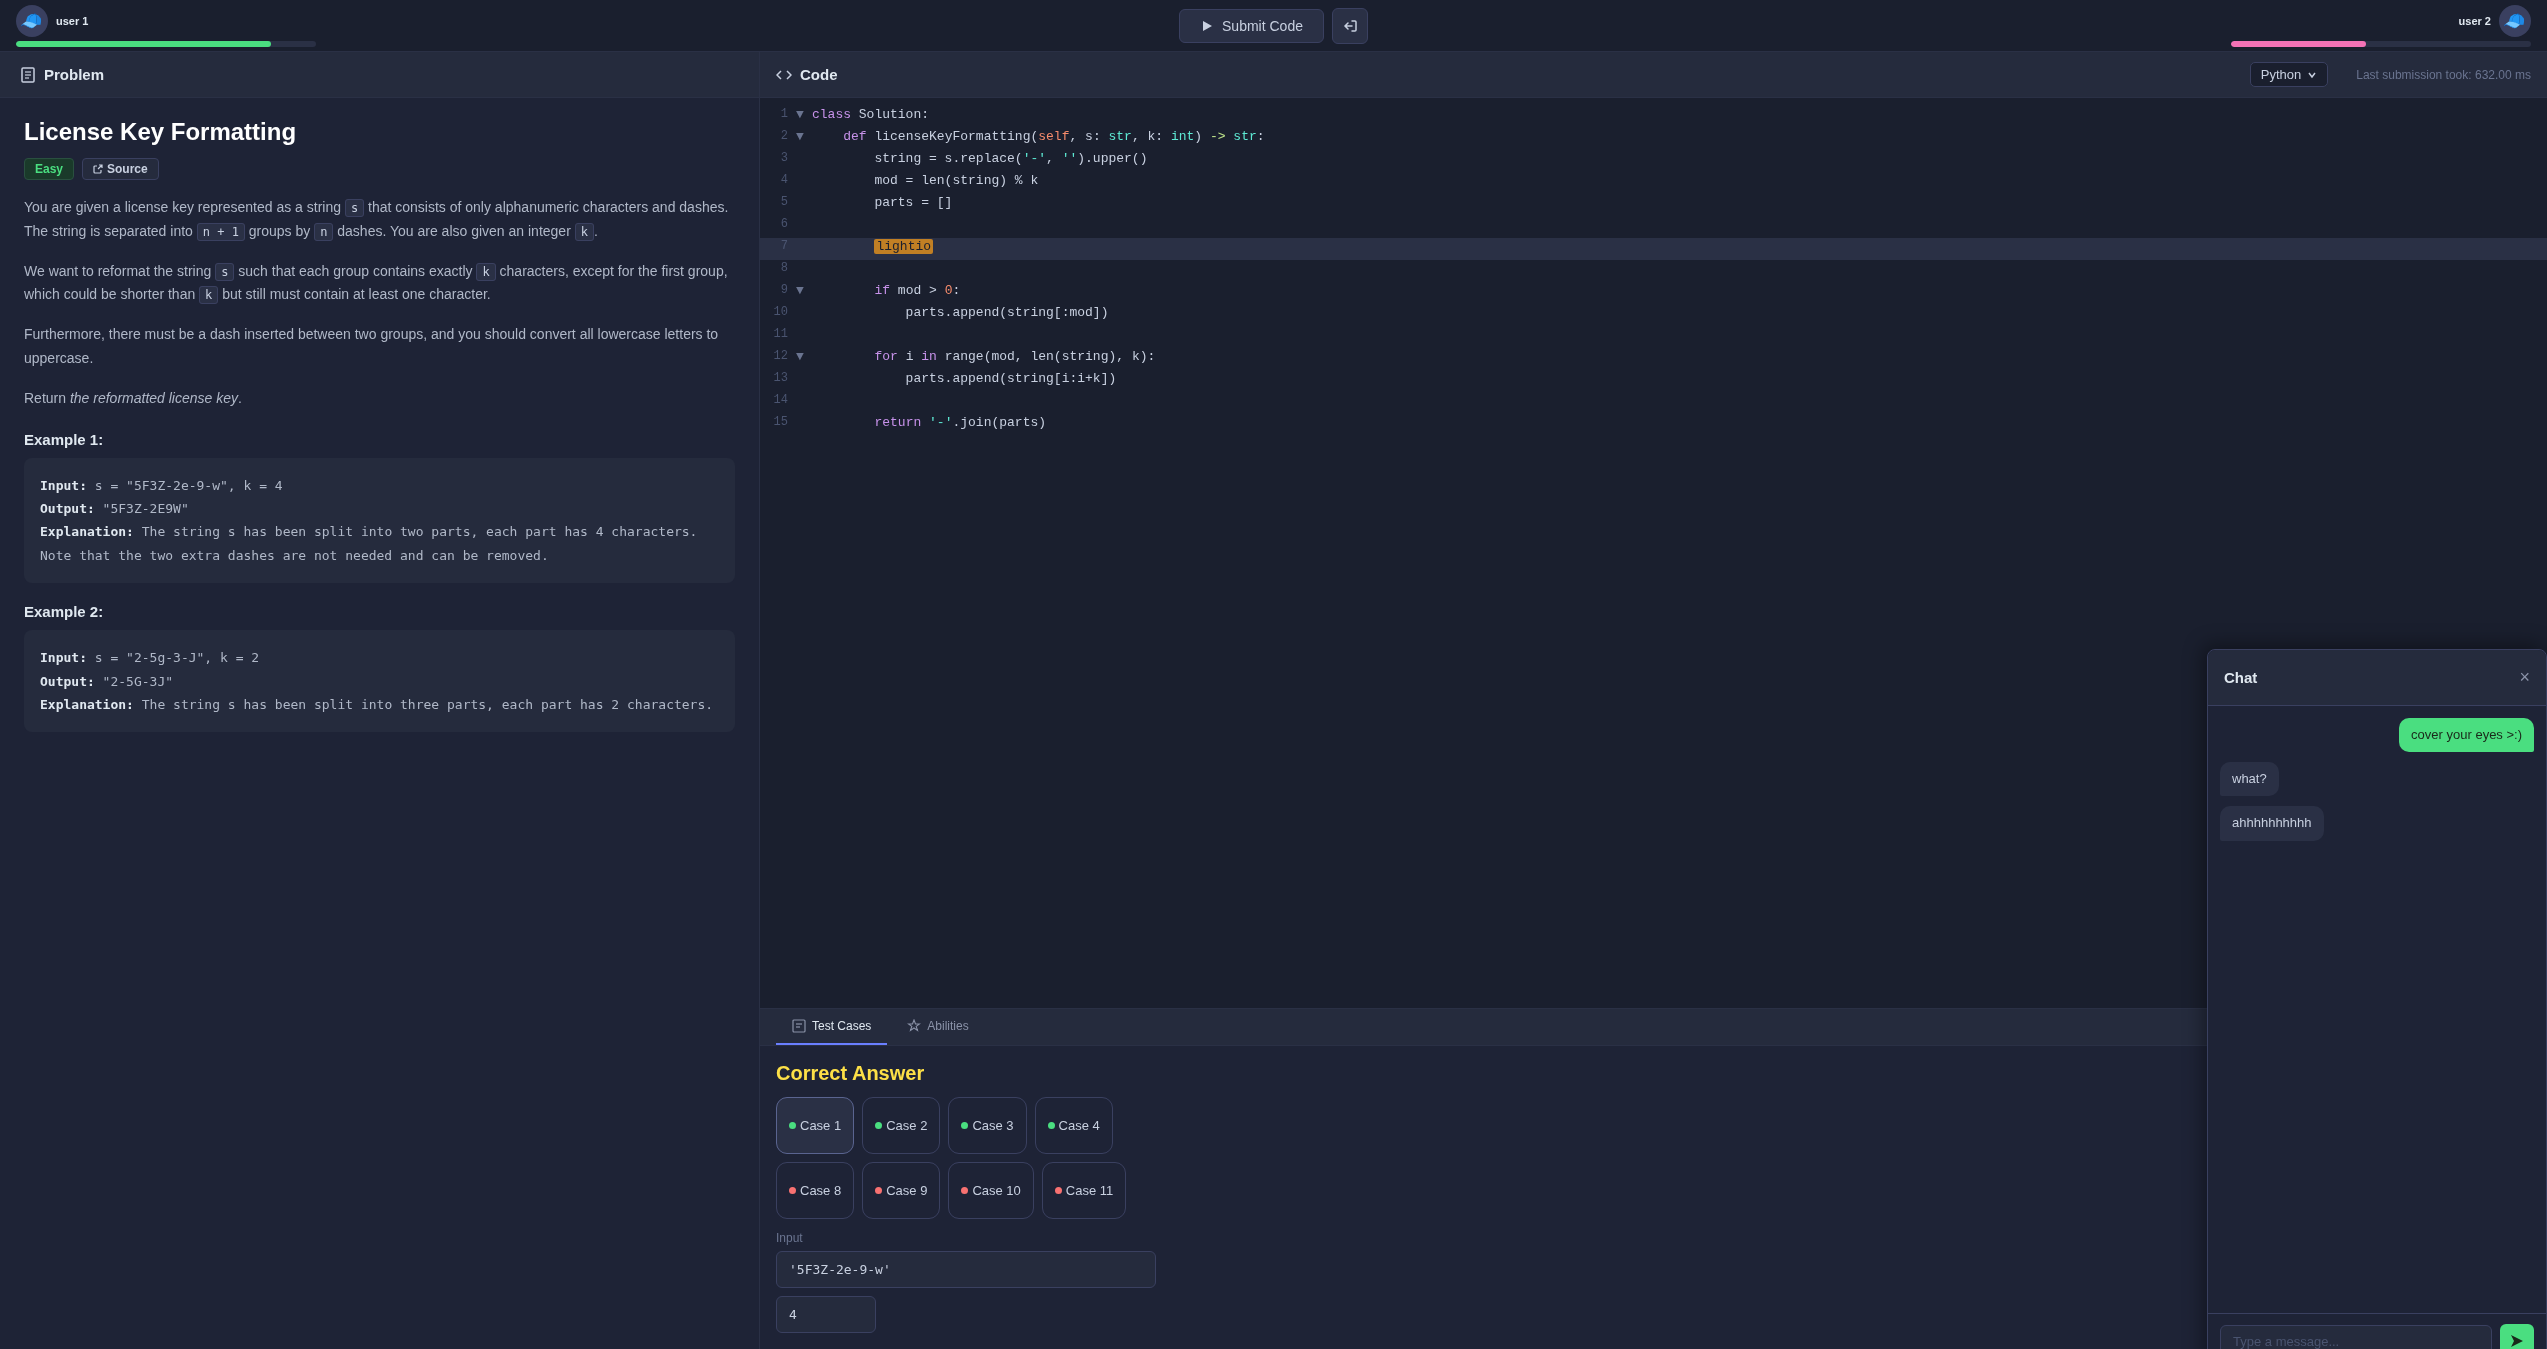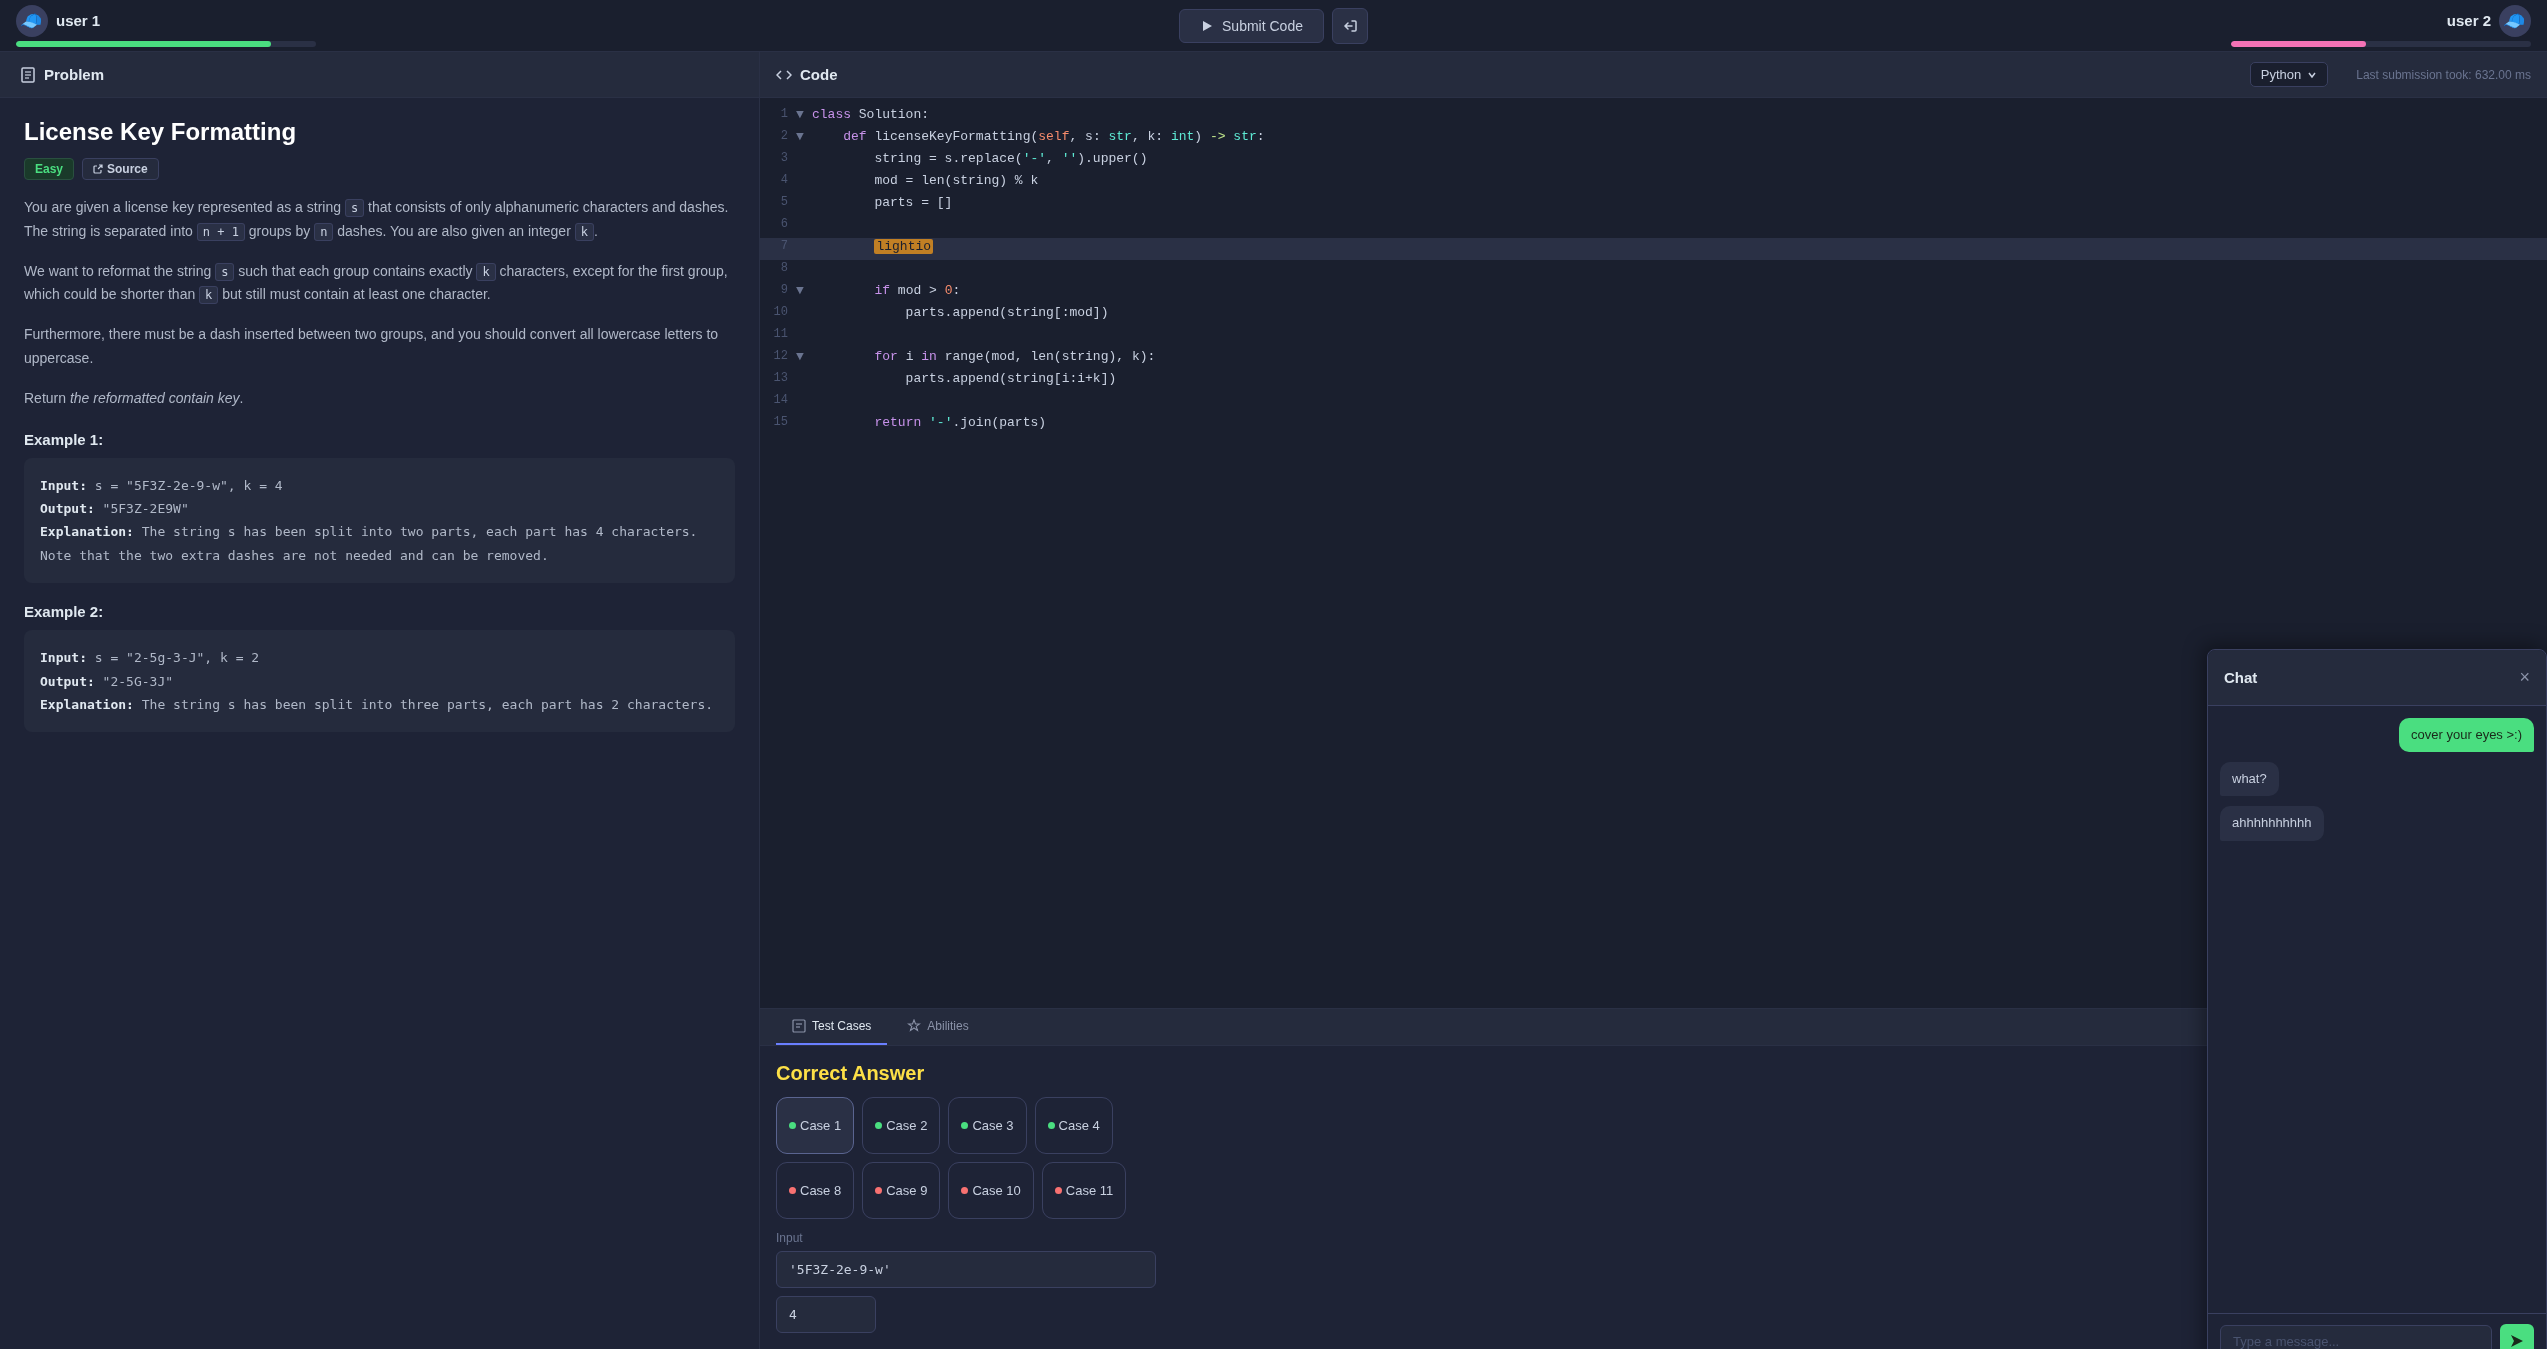--- a/index.html
+++ b/index.html
@@ -44,21 +44,21 @@
       border-radius: 50%;
       background: #3a4060;
       display: flex;
       align-items: center;
       justify-content: center;
       font-size: 18px;
     }
     .username {
       color: #e0e8f0;
       font-weight: 600;
-      font-size: 15px;
+      font-size: 11px;
     }
     .progress-bar-container {
       width: 300px;
       height: 6px;
       background: #2a3045;
       border-radius: 3px;
       overflow: hidden;
     }
     .progress-bar-fill {
       height: 100%;
@@ -525,21 +525,21 @@
           <span>Source</span>
         </span>
       </div>
       <p class="problem-text">
         You are given a license key represented as a string <span class="inline-code">s</span> that consists of only alphanumeric characters and dashes. The string is separated into <span class="inline-code">n + 1</span> groups by <span class="inline-code">n</span> dashes. You are also given an integer <span class="inline-code">k</span>.
       </p>
       <p class="problem-text">
         We want to reformat the string <span class="inline-code">s</span> such that each group contains exactly <span class="inline-code">k</span> characters, except for the first group, which could be shorter than <span class="inline-code">k</span> but still must contain at least one character.
       </p>
       <p class="problem-text">Furthermore, there must be a dash inserted between two groups, and you should convert all lowercase letters to uppercase.</p>
-      <p class="problem-text">Return <em>the reformatted contain key</em>.</p>
+      <p class="problem-text">Return <em>the reformatted license key</em>.</p>
 
       <div class="example-title">Example 1:</div>
       <div class="example-block">
         <div><span class="label">Input:</span> s = "5F3Z-2e-9-w", k = 4</div>
         <div><span class="label">Output:</span> "5F3Z-2E9W"</div>
         <div><span class="label">Explanation:</span> The string s has been split into two parts, each part has 4 characters.</div>
         <div>Note that the two extra dashes are not needed and can be removed.</div>
       </div>
 
       <div class="example-title">Example 2:</div>

